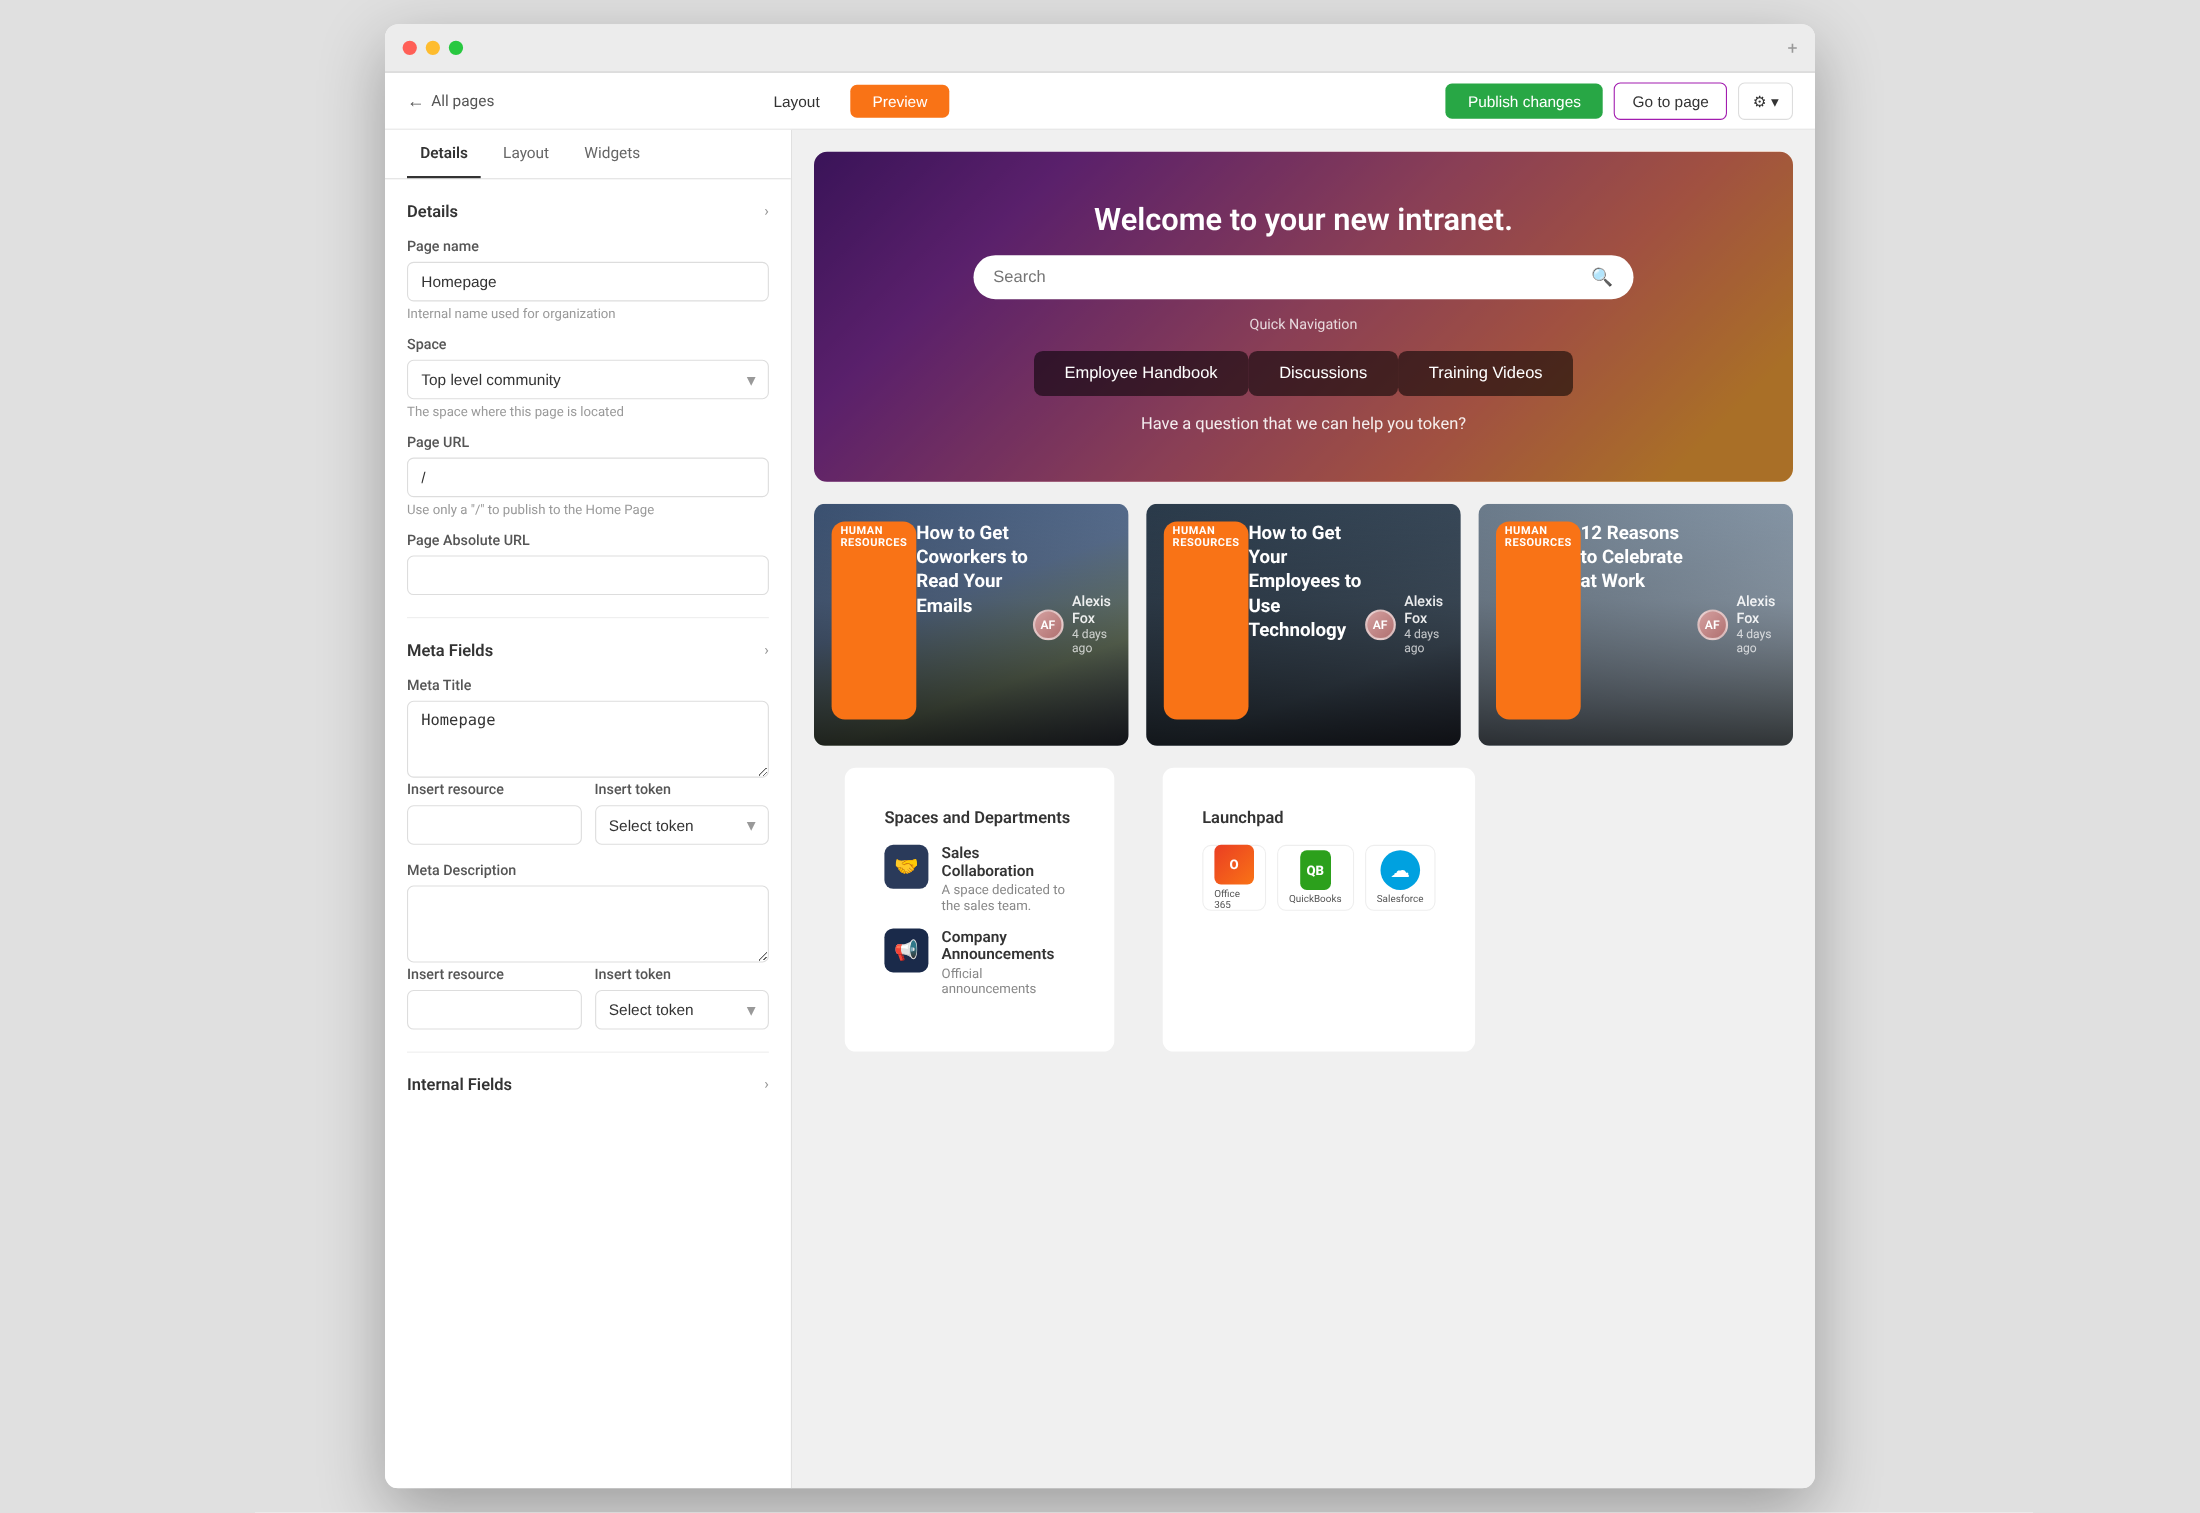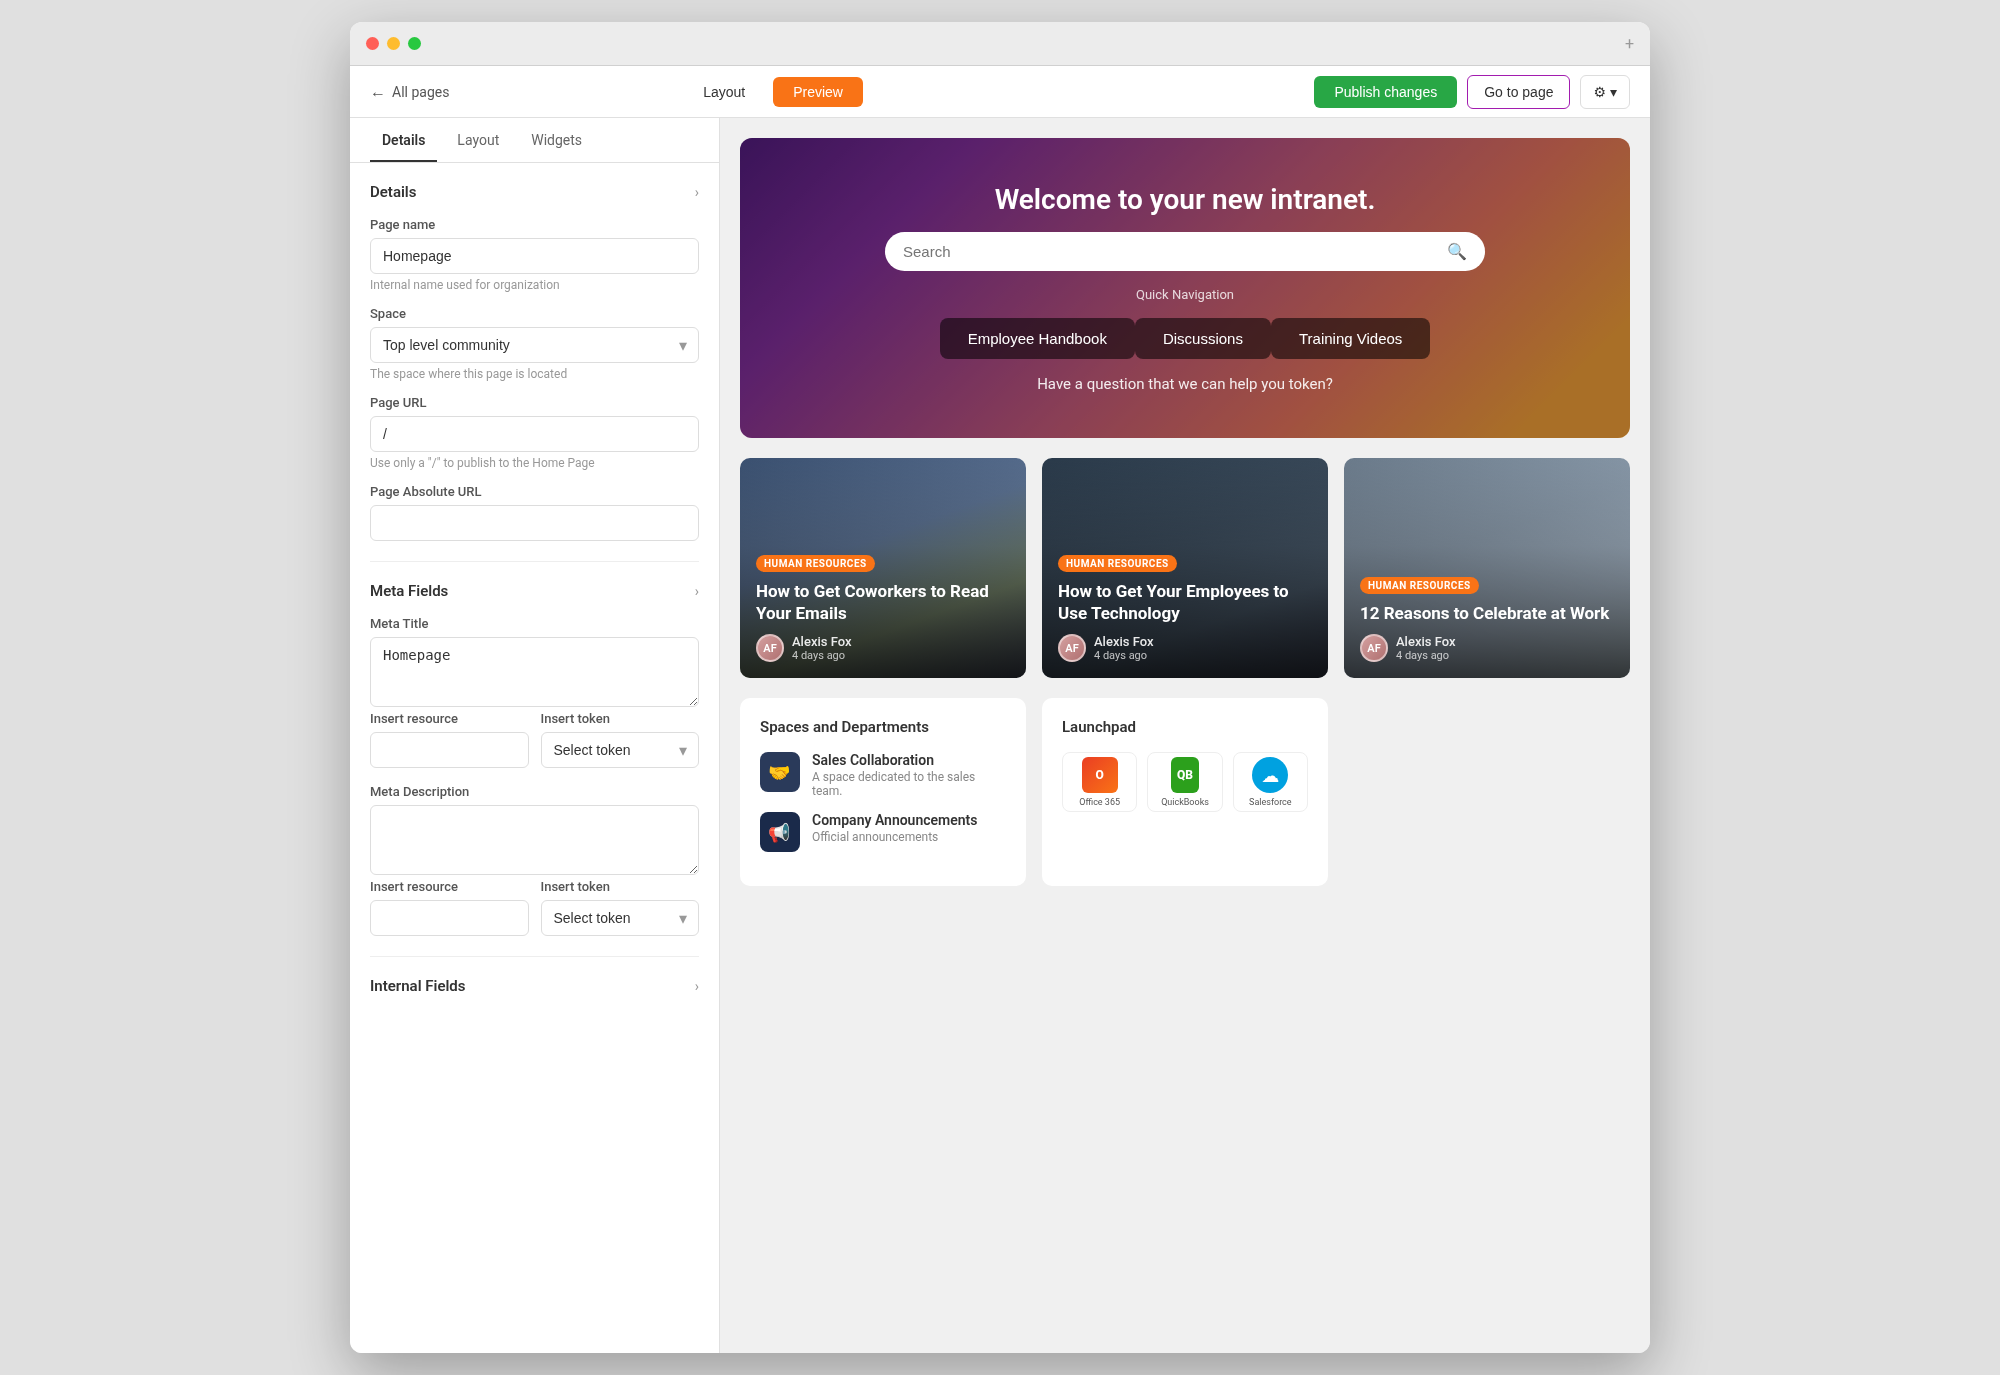--- a/index.html
+++ b/index.html
@@ -355,21 +355,21 @@
       background: linear-gradient(160deg, #2a3a4a 0%, #3a4a5a 40%, #4a5a6a 70%, #3a4050 100%);
     }
     .card-bg-3 {
       background: linear-gradient(160deg, #6a7a8a 0%, #8a9aaa 40%, #aabaca 70%, #c0d0d8 100%);
     }
     .card-overlay {
       position: absolute;
       inset: 0;
       background: linear-gradient(to top, rgba(0,0,0,0.75) 0%, rgba(0,0,0,0.2) 60%, transparent 100%);
       display: flex;
-      flex-direction: column;
+      flex-direction: row;
       justify-content: flex-end;
       padding: 16px;
     }
     .card-tag {
       background: #f97316;
       color: #fff;
       font-size: 10px;
       font-weight: 700;
       padding: 3px 8px;
       border-radius: 12px;
@@ -412,21 +412,22 @@
     .author-time { font-size: 11px; opacity: 0.8; }
     
     .bottom-row {
       display: grid;
       grid-template-columns: 1fr 1fr 1fr;
       gap: 16px;
     }
     .bottom-card {
       background: #fff;
       border-radius: 10px;
-      padding: 20px;
+      padding: 36px;
+      margin-left: 28px;
     }
     .bottom-card-title {
       font-size: 15px;
       font-weight: 600;
       color: #333;
       margin-bottom: 16px;
     }
     .space-item {
       display: flex;
       align-items: flex-start;

